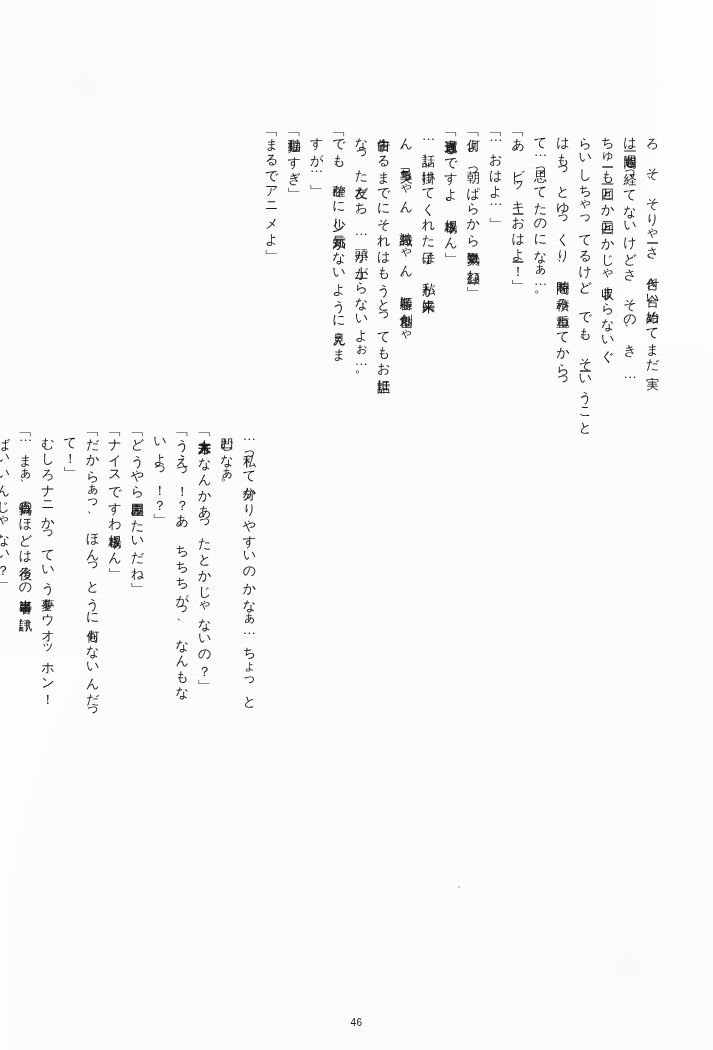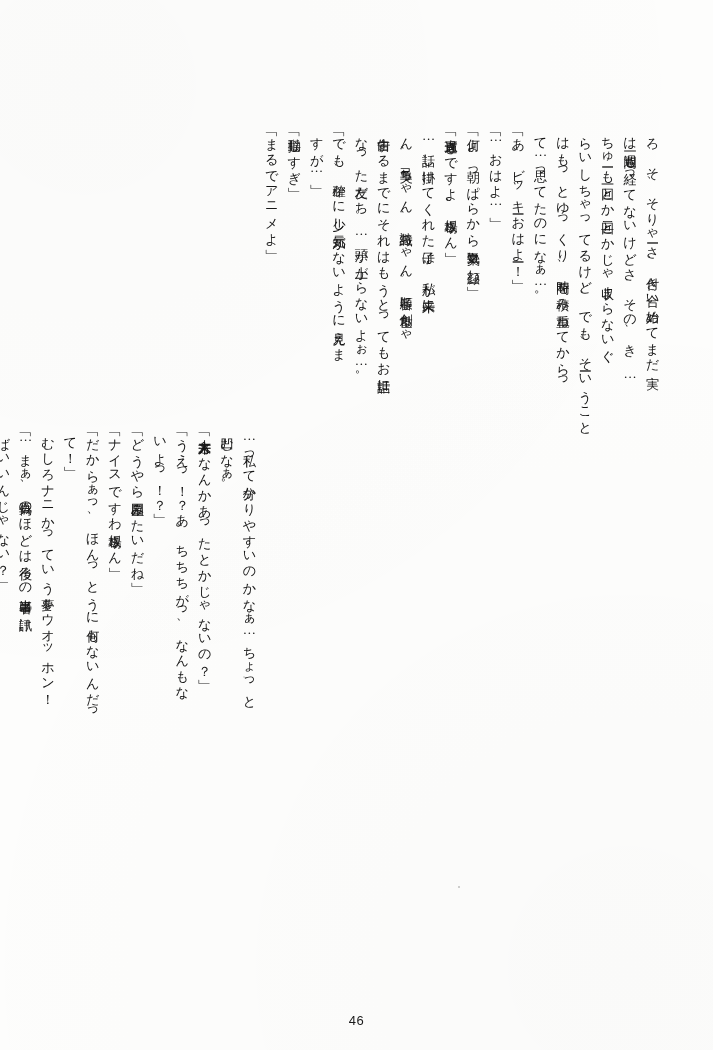--- a/index.html
+++ b/index.html
@@ -69,21 +69,21 @@
   
   .group-right { align-self: flex-start; }
   .group-left  { align-self: flex-start; padding-top: 300px; }
 
   .page-number {
     position: absolute;
     bottom: 22px;
     left: 0;
     right: 0;
     text-align: center;
-    font-size: 13px;
+    font-size: 10px;
     font-family: "Liberation Sans", sans-serif;
     color: #1a1a1a;
     letter-spacing: 0.5px;
   }
 
   .speck {
     position: absolute;
     width: 2px;
     height: 2px;
     background: #8b8b8b;

